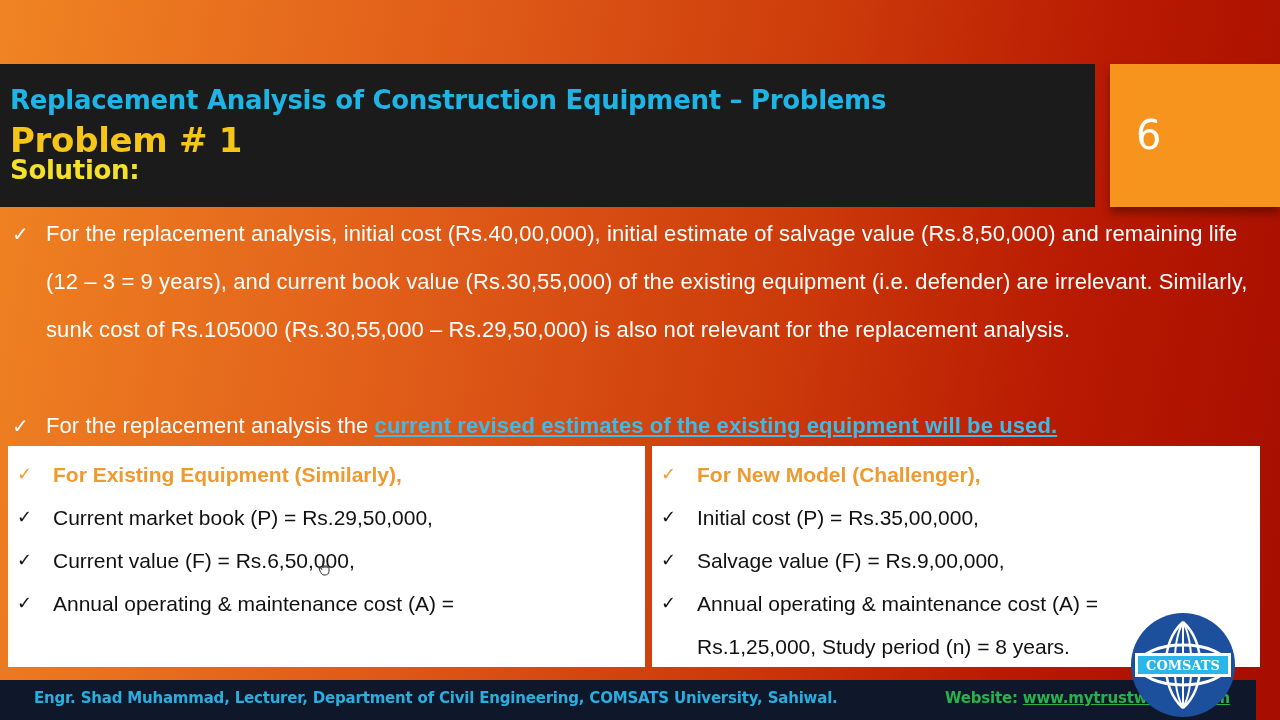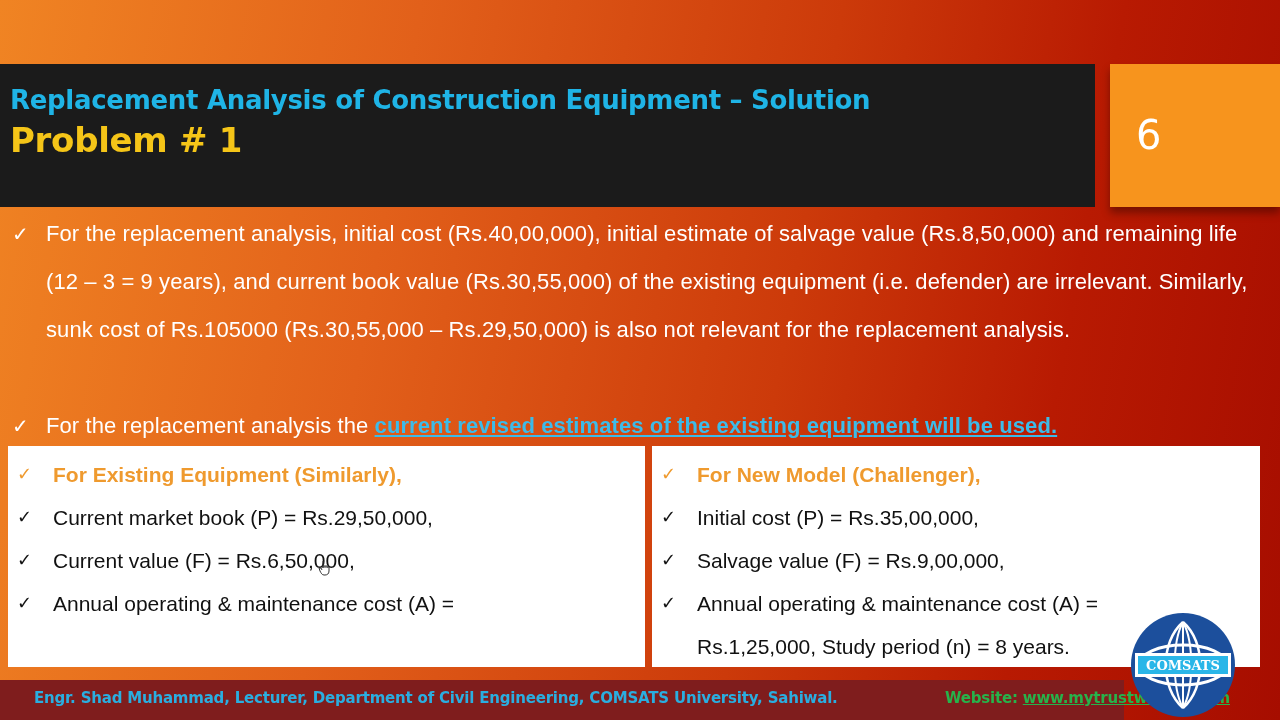--- a/index.html
+++ b/index.html
@@ -46,42 +46,43 @@
   .row {
     position:absolute; left:45px; font-size:21px; color:#111; white-space:nowrap;
   }
   .row .ck {
     position:absolute; left:-36px; top:0; font-size:18px; color:#111;
   }
   .row.head { color:#ef9a2e; font-weight:bold; }
   .row.head .ck { color:#ef9a2e; font-weight:normal; }
   .r0 { top:17px; } .r1 { top:60px; } .r2 { top:103px; } .r3 { top:146px; } .r4 { top:189px; }
   .footer {
-    position:absolute; left:0; top:680px; width:1124px; height:40px; background:#7f1d1d;
+    position:absolute; left:0; top:680px; width:1256px; height:40px; background:#0f172a;
   }
   .footer-left {
     position:absolute; left:34px; top:9px; font-family:"DejaVu Sans", sans-serif;
     font-weight:bold; font-size:15px; color:#2aaee0; white-space:nowrap; letter-spacing:-0.2px;
   }
   .footer-right {
     position:absolute; left:945px; top:9px; font-family:"DejaVu Sans", sans-serif;
     font-weight:bold; font-size:15px; color:#27b34b; white-space:nowrap; letter-spacing:-0.2px;
   }
   .footer-right a { color:#27b34b; text-decoration:underline; }
   .logo {
     position:absolute; left:1130px; top:612px; width:106px; height:106px;
   }
   .cursor { position:absolute; left:318px; top:560px; width:14px; height:16px; }
 </style>
 </head>
 <body>
 
 <div class="title-bar">
-  <div class="title-line t1">Replacement Analysis of Construction Equipment – Solution</div>
+  <div class="title-line t1">Replacement Analysis of Construction Equipment – Problems</div>
   <div class="title-line t2">Problem # 1</div>
+  <div class="title-line t3">Solution:</div>
 </div>
 
 <div class="slide-num">
   <span>6</span>
 </div>
 
 <div class="bullets">
   <div class="bullet b1">
     <span class="check">✓</span>
     <span>For the replacement analysis, initial cost (Rs.40,00,000), initial estimate of salvage value (Rs.8,50,000) and remaining life (12 – 3 = 9 years), and current book value (Rs.30,55,000) of the existing equipment (i.e. defender) are irrelevant. Similarly, sunk cost of Rs.105000 (Rs.30,55,000 – Rs.29,50,000) is also not relevant for the replacement analysis.</span>

